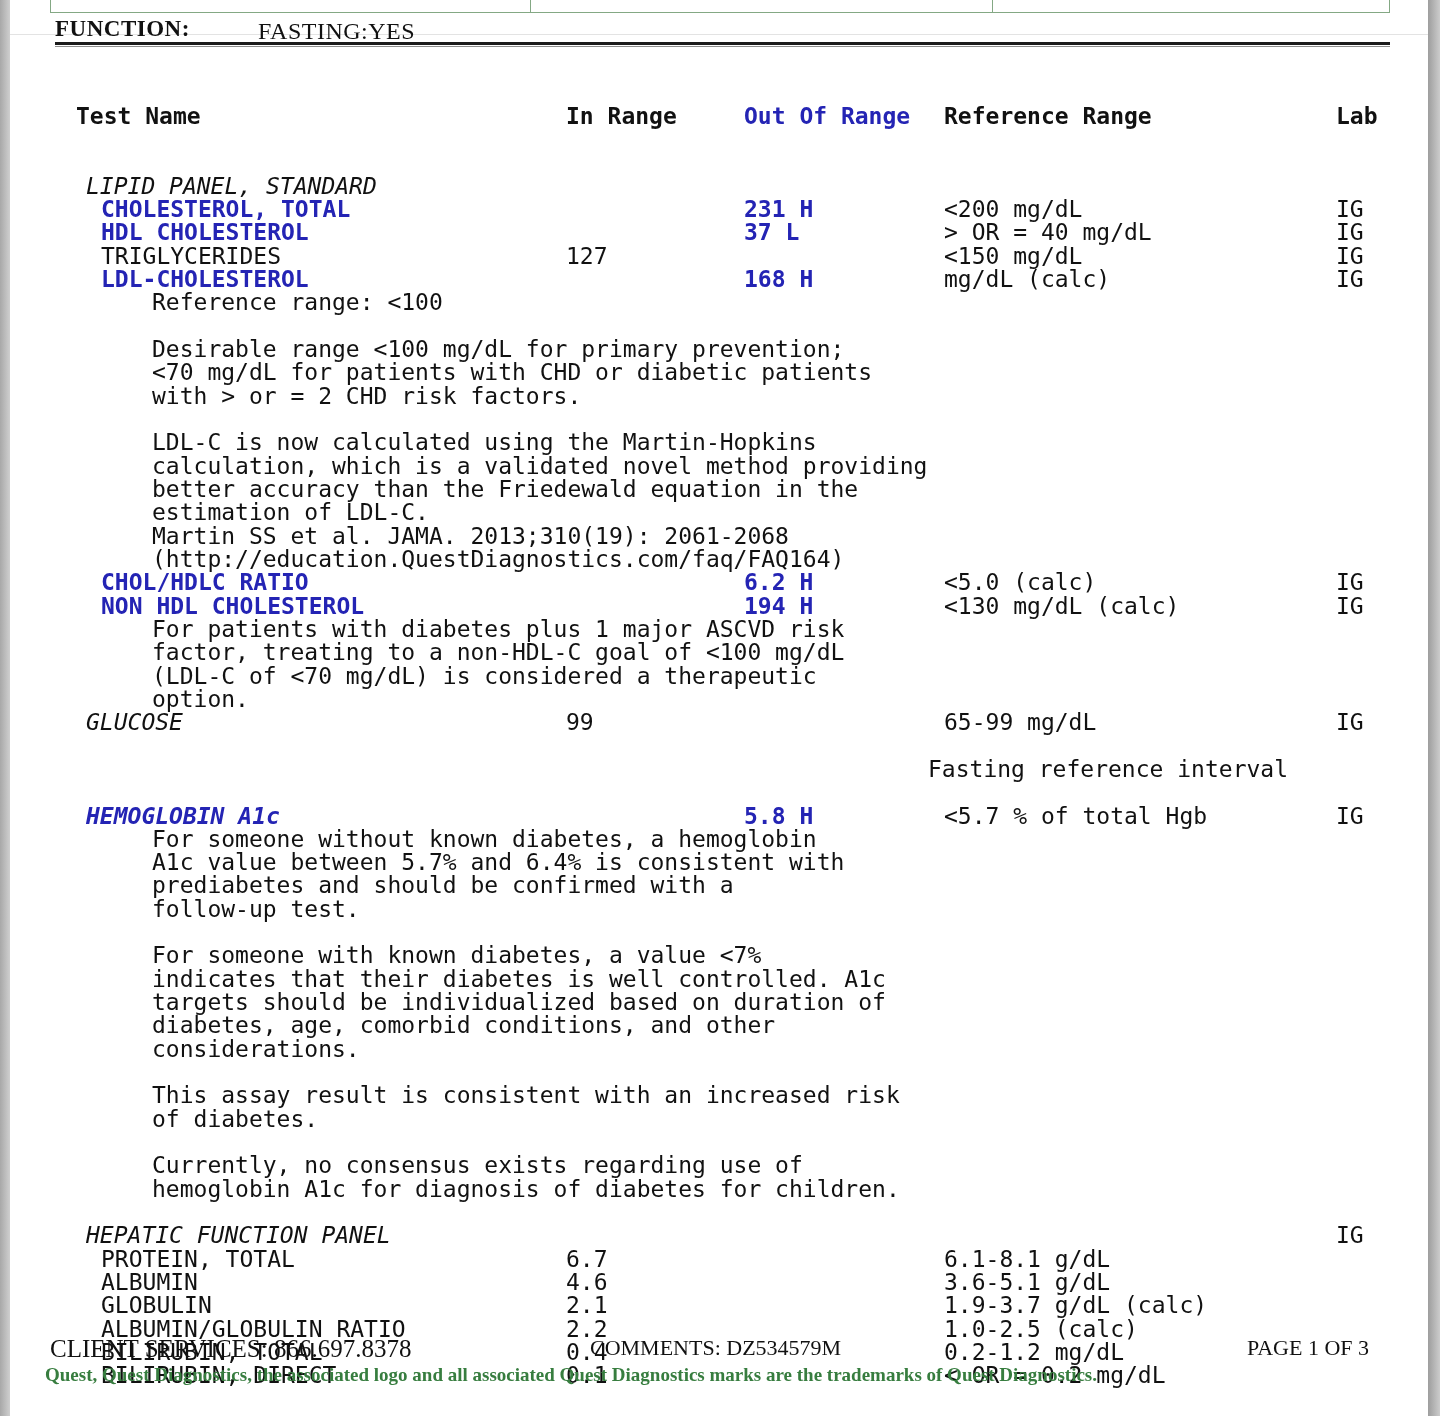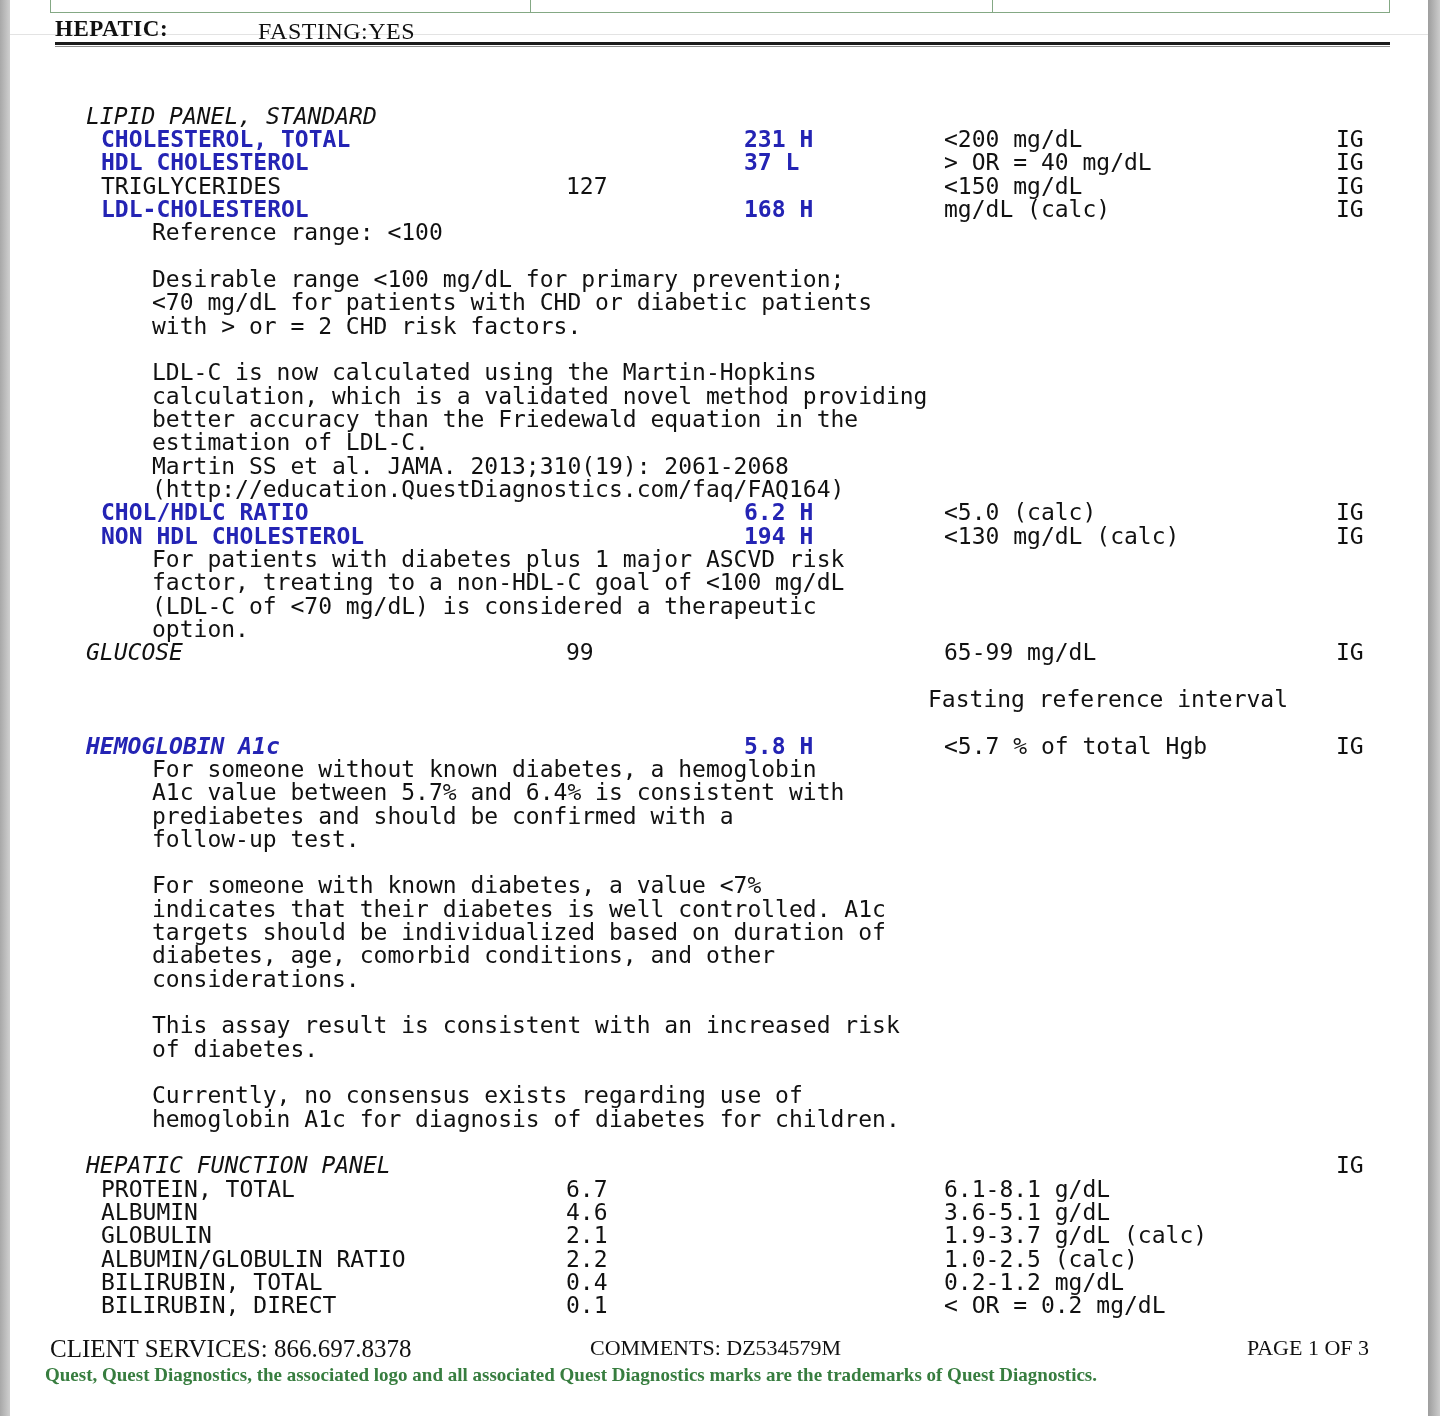--- a/index.html
+++ b/index.html
@@ -59,24 +59,31 @@
 
 <div class="strip-left"></div>
 <div class="strip-right"></div>
 
 <div class="top-table">
   <div class="vsep vsep1"></div>
   <div class="vsep vsep2"></div>
 </div>
 <div class="crease"></div>
 
-<div class="comments-label">HEPATIC:</div>
+<div class="comments-label">FUNCTION:</div>
 <div class="fasting">FASTING:YES</div>
 <div class="rule"></div>
 
 <div class="report">
+  <div class="row">
+    <span class="cell hdr-test bold">Test Name</span>
+    <span class="cell c-in  bold">In Range</span>
+    <span class="cell c-out bold blue">Out Of Range</span>
+    <span class="cell c-ref bold">Reference Range</span>
+    <span class="cell c-lab bold">Lab</span>
+  </div>
   <div id="rows"><div class="row"><span class="cell n-panel">LIPID PANEL, STANDARD</span></div><div class="row"><span class="cell n-sub blue">CHOLESTEROL, TOTAL</span><span class="cell c-out blue">231 H</span><span class="cell c-ref">&lt;200 mg/dL</span><span class="cell c-lab">IG</span></div><div class="row"><span class="cell n-sub blue">HDL CHOLESTEROL</span><span class="cell c-out blue">37 L</span><span class="cell c-ref">&gt; OR = 40 mg/dL</span><span class="cell c-lab">IG</span></div><div class="row"><span class="cell n-sub">TRIGLYCERIDES</span><span class="cell c-in">127</span><span class="cell c-ref">&lt;150 mg/dL</span><span class="cell c-lab">IG</span></div><div class="row"><span class="cell n-sub blue">LDL-CHOLESTEROL</span><span class="cell c-out blue">168 H</span><span class="cell c-ref">mg/dL (calc)</span><span class="cell c-lab">IG</span></div><div class="row"><span class="cell n-comment">Reference range: &lt;100</span></div><div class="row"></div><div class="row"><span class="cell n-comment">Desirable range &lt;100 mg/dL for primary prevention;</span></div><div class="row"><span class="cell n-comment">&lt;70 mg/dL for patients with CHD or diabetic patients</span></div><div class="row"><span class="cell n-comment">with &gt; or = 2 CHD risk factors.</span></div><div class="row"></div><div class="row"><span class="cell n-comment">LDL-C is now calculated using the Martin-Hopkins</span></div><div class="row"><span class="cell n-comment">calculation, which is a validated novel method providing</span></div><div class="row"><span class="cell n-comment">better accuracy than the Friedewald equation in the</span></div><div class="row"><span class="cell n-comment">estimation of LDL-C.</span></div><div class="row"><span class="cell n-comment">Martin SS et al. JAMA. 2013;310(19): 2061-2068</span></div><div class="row"><span class="cell n-comment">(http://education.QuestDiagnostics.com/faq/FAQ164)</span></div><div class="row"><span class="cell n-sub blue">CHOL/HDLC RATIO</span><span class="cell c-out blue">6.2 H</span><span class="cell c-ref">&lt;5.0 (calc)</span><span class="cell c-lab">IG</span></div><div class="row"><span class="cell n-sub blue">NON HDL CHOLESTEROL</span><span class="cell c-out blue">194 H</span><span class="cell c-ref">&lt;130 mg/dL (calc)</span><span class="cell c-lab">IG</span></div><div class="row"><span class="cell n-comment">For patients with diabetes plus 1 major ASCVD risk</span></div><div class="row"><span class="cell n-comment">factor, treating to a non-HDL-C goal of &lt;100 mg/dL</span></div><div class="row"><span class="cell n-comment">(LDL-C of &lt;70 mg/dL) is considered a therapeutic</span></div><div class="row"><span class="cell n-comment">option.</span></div><div class="row"><span class="cell n-panel">GLUCOSE</span><span class="cell c-in">99</span><span class="cell c-ref">65-99 mg/dL</span><span class="cell c-lab">IG</span></div><div class="row"></div><div class="row"><span class="cell c-note">Fasting reference interval</span></div><div class="row"></div><div class="row"><span class="cell n-panel blue">HEMOGLOBIN A1c</span><span class="cell c-out blue">5.8 H</span><span class="cell c-ref">&lt;5.7 % of total Hgb</span><span class="cell c-lab">IG</span></div><div class="row"><span class="cell n-comment">For someone without known diabetes, a hemoglobin</span></div><div class="row"><span class="cell n-comment">A1c value between 5.7% and 6.4% is consistent with</span></div><div class="row"><span class="cell n-comment">prediabetes and should be confirmed with a</span></div><div class="row"><span class="cell n-comment">follow-up test.</span></div><div class="row"></div><div class="row"><span class="cell n-comment">For someone with known diabetes, a value &lt;7%</span></div><div class="row"><span class="cell n-comment">indicates that their diabetes is well controlled. A1c</span></div><div class="row"><span class="cell n-comment">targets should be individualized based on duration of</span></div><div class="row"><span class="cell n-comment">diabetes, age, comorbid conditions, and other</span></div><div class="row"><span class="cell n-comment">considerations.</span></div><div class="row"></div><div class="row"><span class="cell n-comment">This assay result is consistent with an increased risk</span></div><div class="row"><span class="cell n-comment">of diabetes.</span></div><div class="row"></div><div class="row"><span class="cell n-comment">Currently, no consensus exists regarding use of</span></div><div class="row"><span class="cell n-comment">hemoglobin A1c for diagnosis of diabetes for children.</span></div><div class="row"></div><div class="row"><span class="cell n-panel">HEPATIC FUNCTION PANEL</span><span class="cell c-lab">IG</span></div><div class="row"><span class="cell n-sub">PROTEIN, TOTAL</span><span class="cell c-in">6.7</span><span class="cell c-ref">6.1-8.1 g/dL</span></div><div class="row"><span class="cell n-sub">ALBUMIN</span><span class="cell c-in">4.6</span><span class="cell c-ref">3.6-5.1 g/dL</span></div><div class="row"><span class="cell n-sub">GLOBULIN</span><span class="cell c-in">2.1</span><span class="cell c-ref">1.9-3.7 g/dL (calc)</span></div><div class="row"><span class="cell n-sub">ALBUMIN/GLOBULIN RATIO</span><span class="cell c-in">2.2</span><span class="cell c-ref">1.0-2.5 (calc)</span></div><div class="row"><span class="cell n-sub">BILIRUBIN, TOTAL</span><span class="cell c-in">0.4</span><span class="cell c-ref">0.2-1.2 mg/dL</span></div><div class="row"><span class="cell n-sub">BILIRUBIN, DIRECT</span><span class="cell c-in">0.1</span><span class="cell c-ref">&lt; OR = 0.2 mg/dL</span></div></div>
 </div>
 
 <div class="footer-client">CLIENT SERVICES: 866.697.8378</div>
 <div class="footer-spec">COMMENTS: DZ534579M</div>
 <div class="footer-page">PAGE 1 OF 3</div>
 <div class="footer-tm">Quest, Quest Diagnostics, the associated logo and all associated Quest Diagnostics marks are the trademarks of Quest Diagnostics.</div>
 
 </body></html>

